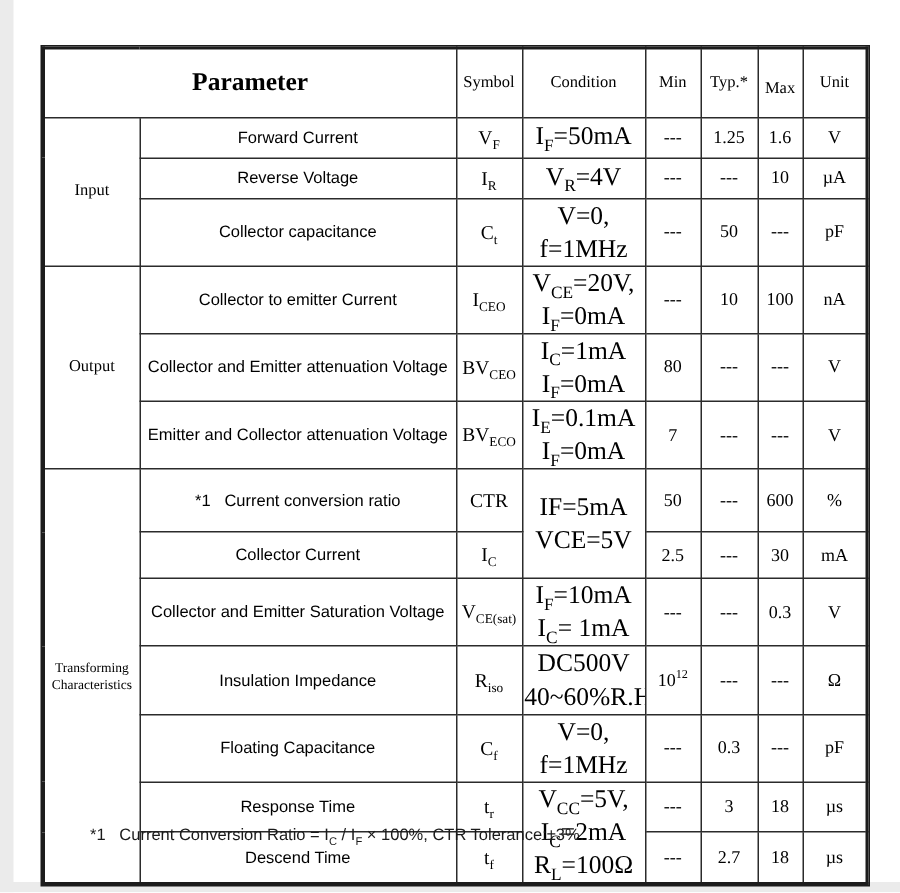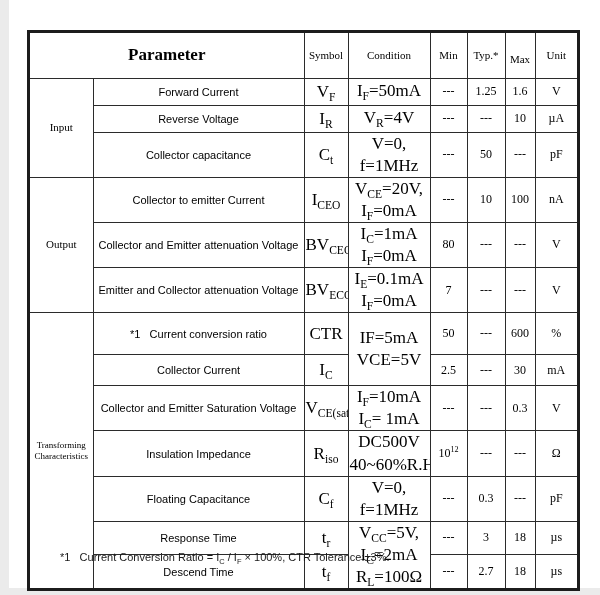--- a/index.html
+++ b/index.html
@@ -13,21 +13,21 @@
     width:549px;}
   table.spec td,table.spec th{border:1px solid #2b2b2b;text-align:center;vertical-align:middle;
     padding:0 1px;overflow:hidden;}
   table.spec{border:2px solid #1c1c1c;outline:1px solid #1c1c1c;}
   th.hdr-parameter{font-size:17px;font-weight:bold;font-family:"Liberation Serif",serif;}
   th.hdr{font-size:11px;font-weight:normal;font-family:"Liberation Serif",serif;}
   th.hdr .drop{position:relative;top:4px;display:inline-block;text-align:center;}
   td.group-cell{font-size:11px;font-family:"Liberation Serif",serif;line-height:1.2;}
   td.group-cell.small{font-size:9px;}
   td.param-cell{font-family:"Liberation Sans",sans-serif;font-size:11px;white-space:nowrap;}
-  td.symbol-cell{font-size:17px;font-family:Liberation Serif, serif;}
+  td.symbol-cell{font-size:13px;font-family:Liberation Serif, serif;}
   td.cond-cell{font-size:17px;line-height:1.3;}
   td.value-cell{font-size:12px;}
   td.unit-cell{font-size:12px;}
   sub{font-size:0.68em;line-height:0;}
   sup{font-size:0.68em;line-height:0;}
   .footnote{position:absolute;left:60px;top:551px;font-family:"Liberation Sans",sans-serif;
     font-size:11px;color:#1a1a1a;white-space:nowrap;}
 </style>
 </head>
 <body>

